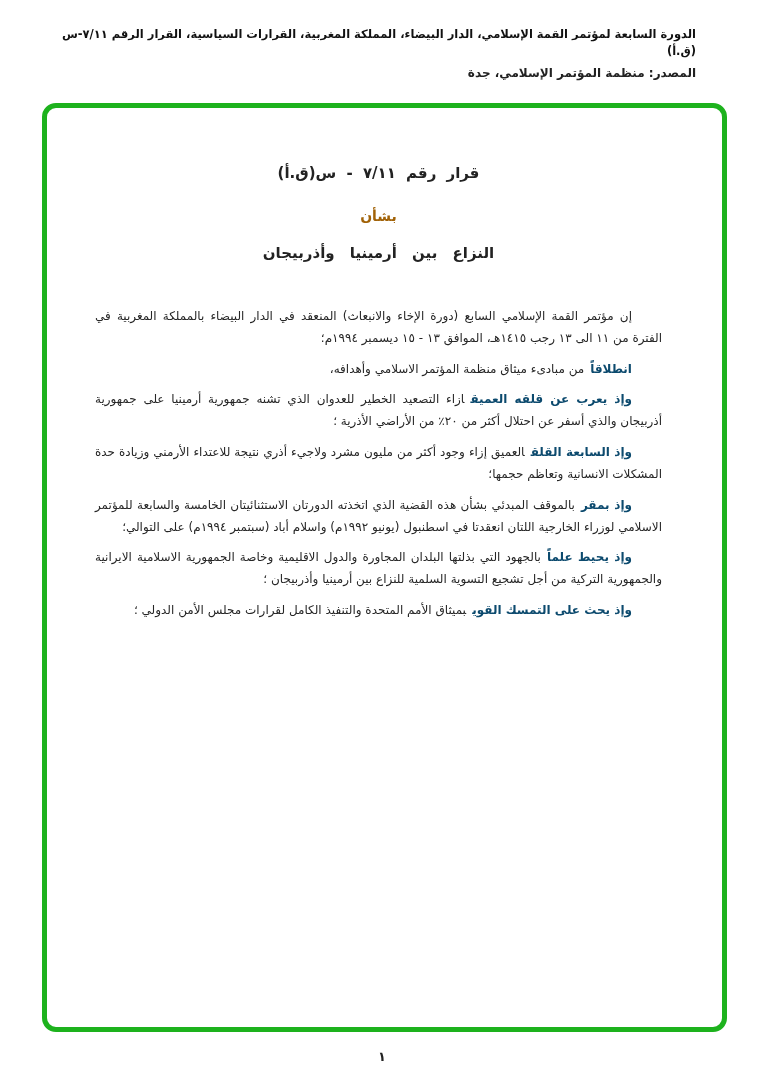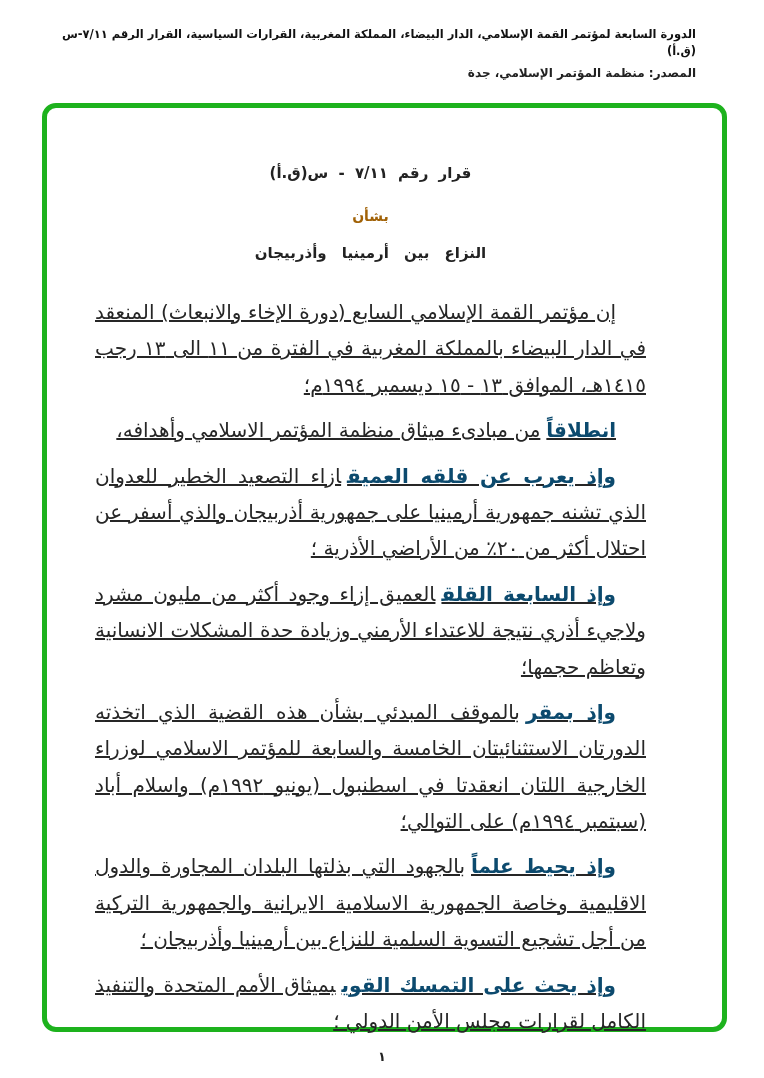--- a/index.html
+++ b/index.html
@@ -37,21 +37,21 @@
     left: 42px;
     top: 103px;
     width: 685px;
     height: 929px;
     border: 5px solid #1db21d;
     border-radius: 14px;
     background: #ffffff;
   }
   .doc-content {
     direction: rtl;
-    padding: 56px 76px 0 48px;
+    padding: 56px 60px 0 48px;
   }
 
   .title {
     text-align: center;
     font-size: 15px;
     font-weight: bold;
     word-spacing: 5px;
     margin-bottom: 26px;
     color: #222;
   }
@@ -61,32 +61,31 @@
     font-weight: bold;
     word-spacing: 4px;
     margin-bottom: 20px;
     color: #a16207;
   }
   .subject {
     text-align: center;
     font-size: 15px;
     font-weight: bold;
     word-spacing: 10px;
-    margin-bottom: 32px;
+    margin-bottom: 44px;
     color: #222;
   }
 
   .para {
-    font-size: 20px;
+    font-size: 12px;
     line-height: 1.82;
     text-align: justify;
     text-indent: 30px;
     margin-bottom: 9px;
     color: #262626;
-    text-decoration: underline;
   }
   .para .lead {
     font-weight: bold;
     padding-left: 6px;
     color: #0c4a6e;
   }
   .para .lead:empty { padding: 0; display: none; }
 
   .page-footer {
     position: absolute;

